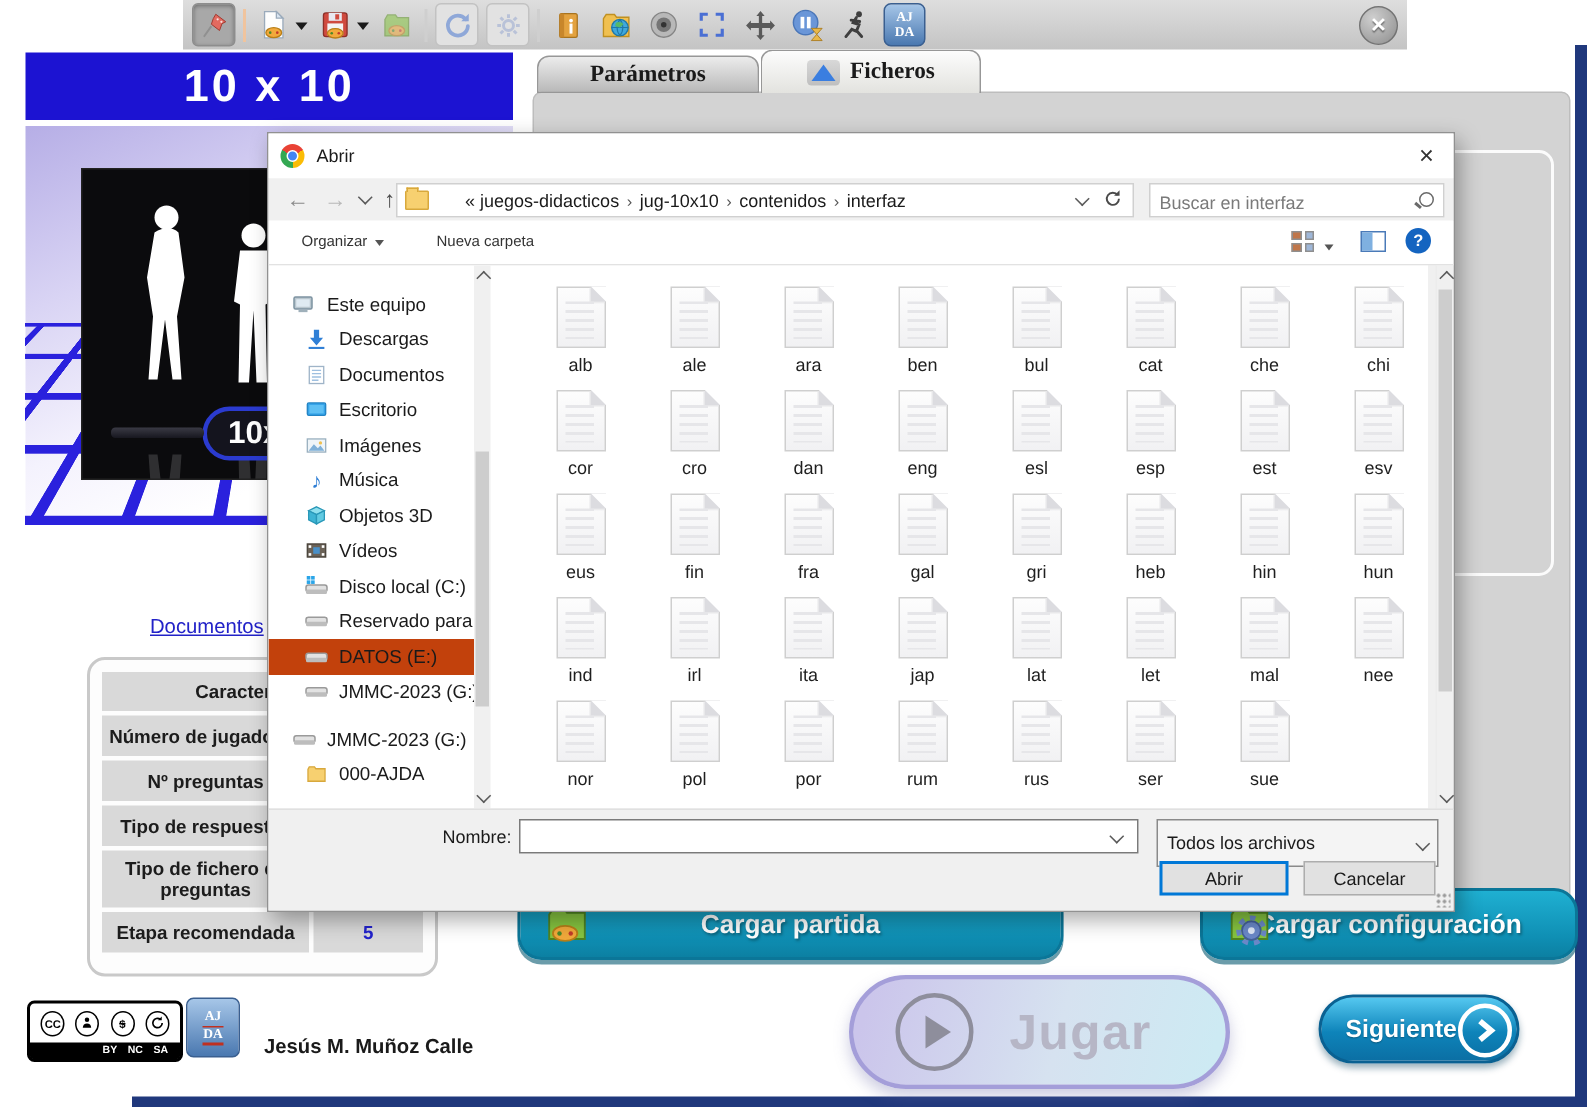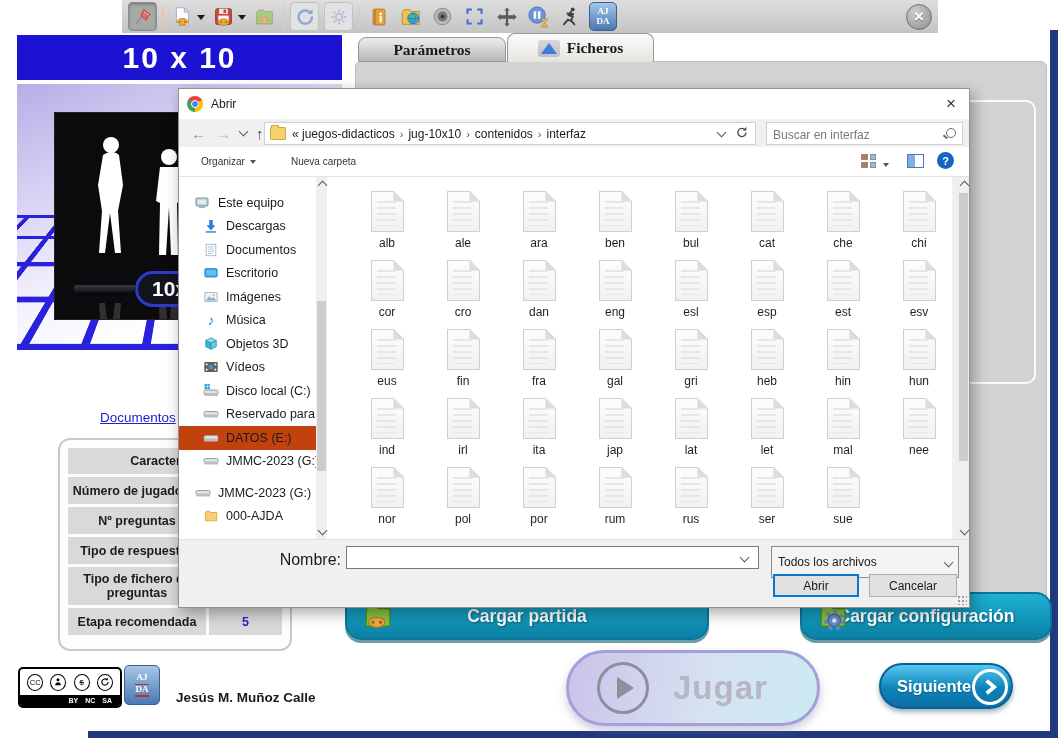--- a/index.html
+++ b/index.html
@@ -84,21 +84,21 @@
            background:linear-gradient(#55c8f0,#0e84ba 55%,#0b6fa4);border:2px solid #0a6192;box-sizing:border-box;
            display:flex;align-items:center;box-shadow:0 3px 5px rgba(0,60,90,.4)}
   #btn-sig .slbl{color:#fff;font-weight:bold;font-size:16.5px;margin-left:16px;text-shadow:0 1px 1px rgba(0,0,0,.3)}
   .sigico{position:absolute;right:3px;top:4px;width:36px;height:36px;border-radius:50%;border:3px solid #fff;box-sizing:border-box;
           display:flex;align-items:center;justify-content:center}
   
   #ccbadge{position:absolute;left:18px;top:667px;width:100px;height:37px;background:#fff;border:2px solid #000;
            border-radius:5px;z-index:1;display:flex;flex-direction:column;cursor:pointer}
   .ccrow{display:flex;justify-content:space-evenly;align-items:center;flex:1}
   .cc-c{width:16px;height:17px;border:1.8px solid #000;border-radius:50%;box-sizing:border-box;
-        display:flex;align-items:center;justify-content:center;font-size:7.5px;font-weight:normal;color:#000}
+        display:flex;align-items:center;justify-content:center;font-size:7.5px;font-weight:bold;color:#000}
   .ccbar{height:11px;background:#000;border-radius:0 0 2px 2px;display:flex;justify-content:flex-end;gap:7px;
          align-items:center;padding:0 8px;color:#fff;font-size:7px;font-weight:bold}
   #ajda-foot{position:absolute;left:124px;top:665px;width:34px;height:38px;z-index:1;cursor:pointer}
   #author{position:absolute;left:176px;top:690px;font-size:13.5px;font-weight:bold;z-index:1}
   
   #dlg{position:absolute;left:178px;top:88px;width:790px;height:518px;background:#f0f0f0;border:1px solid #919191;
        box-shadow:3px 5px 14px rgba(0,0,0,.35);z-index:50;font-size:12px}
   #dlg-title{position:absolute;left:0;top:0;width:100%;height:30px;background:#fff;display:flex;align-items:center}
   .chrome{width:16px;height:16px;border-radius:50%;margin:0 8px 0 8px;position:relative;
           background:conic-gradient(from -60deg,#e94235 0 120deg,#fbbc05 0 240deg,#34a853 0 360deg)}
@@ -106,21 +106,21 @@
           background:#4285f4;border:1.5px solid #fff;box-sizing:border-box}
   #dlg-title .ttl{font-size:12px;color:#1a1a1a}
   #dlg-close{position:absolute;right:4px;top:2px;width:28px;height:26px;display:flex;align-items:center;justify-content:center;
              font-size:17px;color:#333;cursor:pointer}
   #dlg-nav{position:absolute;left:0;top:30px;width:100%;height:28px;background:#f0f0f0;display:flex;align-items:center}
   .navarr{font-size:15px;line-height:1;flex:0 0 auto}
   #addrbar{position:absolute;left:85px;top:3px;width:492px;height:23px;background:#fff;border:1px solid #d0d0d0;
            box-sizing:border-box;display:flex;align-items:center;padding:0 5px}
   .foldico{width:14px;height:11px;background:#f7d070;border:1px solid #d8a83c;border-radius:1px;position:relative;flex:0 0 auto}
   .foldico::before{content:"";position:absolute;left:0;top:-3px;width:6px;height:2px;background:#f7d070;border:1px solid #d8a83c;border-bottom:none}
-  #addrtext{margin-left:6px;flex:1;white-space:nowrap;overflow:hidden;color:#1a1a1a}
+  #addrtext{margin-left:24px;flex:1;white-space:nowrap;overflow:hidden;color:#1a1a1a}
   #addrtext .sep{padding:0 5px;color:#555;font-size:11px}
   .chv{width:6px;height:6px;border-right:1.6px solid #5a5a5a;border-bottom:1.6px solid #5a5a5a;display:inline-block;flex:0 0 auto}
   .chv.up{transform:rotate(-135deg)}.chv.down{transform:rotate(45deg)}
   #addr-refresh{margin:0 2px 0 10px}
   #searchbox{position:absolute;left:587px;top:3px;width:197px;height:23px;background:#fff;border:1px solid #d0d0d0;box-sizing:border-box}
   #searchbox input{position:absolute;left:4px;top:1px;width:170px;height:19px;border:none;outline:none;font-size:12px;
                    font-family:"Liberation Sans",sans-serif;color:#333;background:transparent}
   #searchbox input::placeholder{color:#7a7a7a}
   .mag{position:absolute;right:6px;top:5px;width:8px;height:8px;border:1.6px solid #6a6a6a;border-radius:50%}
   .mag::after{content:"";position:absolute;left:-4px;top:7px;width:5px;height:1.6px;background:#6a6a6a;transform:rotate(40deg)}
@@ -158,21 +158,21 @@
             display:grid;grid-template-columns:repeat(8,76px);grid-auto-rows:69px;align-content:start}
   .fcell{display:flex;flex-direction:column;align-items:center;cursor:pointer}
   .doc{width:33px;height:41px;background:linear-gradient(#fdfdfd,#f1f1f3);border:1px solid #cfcfcf;position:relative;box-sizing:border-box}
   .doc::before{content:"";position:absolute;top:-1px;right:-1px;border-style:solid;border-width:0 10px 10px 0;
                border-color:#fff #fff #dcdce0 #dcdce0;filter:drop-shadow(-1px 1px 0 #e8e8ea)}
   .doc::after{content:"";position:absolute;left:5px;right:7px;top:9px;bottom:5px;
               background:repeating-linear-gradient(180deg,#e6e6e9 0 2px,transparent 2px 6px)}
   .flabel{margin-top:4px;font-size:12px;color:#1f1f1f}
   
   #dlg-bottom{position:absolute;left:0;top:450px;width:790px;height:68px;background:#f0f0f0;border-top:1px solid #e0e0e0;box-sizing:border-box}
-  #namelbl{position:absolute;left:60px;top:11px;width:102px;text-align:right;font-size:16px}
+  #namelbl{position:absolute;left:60px;top:11px;width:102px;text-align:right;font-size:12px}
   #namefield{position:absolute;left:167px;top:6px;width:413px;height:23px;box-sizing:border-box;border:1px solid #7a7a7a;
              font-size:12px;font-family:"Liberation Sans",sans-serif;padding:0 18px 0 5px;outline:none}
   #namechev{position:absolute;left:562px;top:14px}
   #typesel{position:absolute;left:592px;top:6px;width:188px;height:32px;background:#f4f4f4;border:1px solid #8a8a8a;
            box-sizing:border-box;display:flex;align-items:center;padding:0 6px;cursor:pointer}
   #typesel .chv{margin-left:auto}
   .dlgbtn{position:absolute;top:34px;height:23px;background:#e1e1e1;display:flex;align-items:center;justify-content:center;
           font-size:12px;box-sizing:border-box;cursor:pointer}
   #btn-abrir{left:594px;width:86px;border:2px solid #0078d7}
   #btn-cancel{left:690px;width:88px;border:1px solid #adadad}

